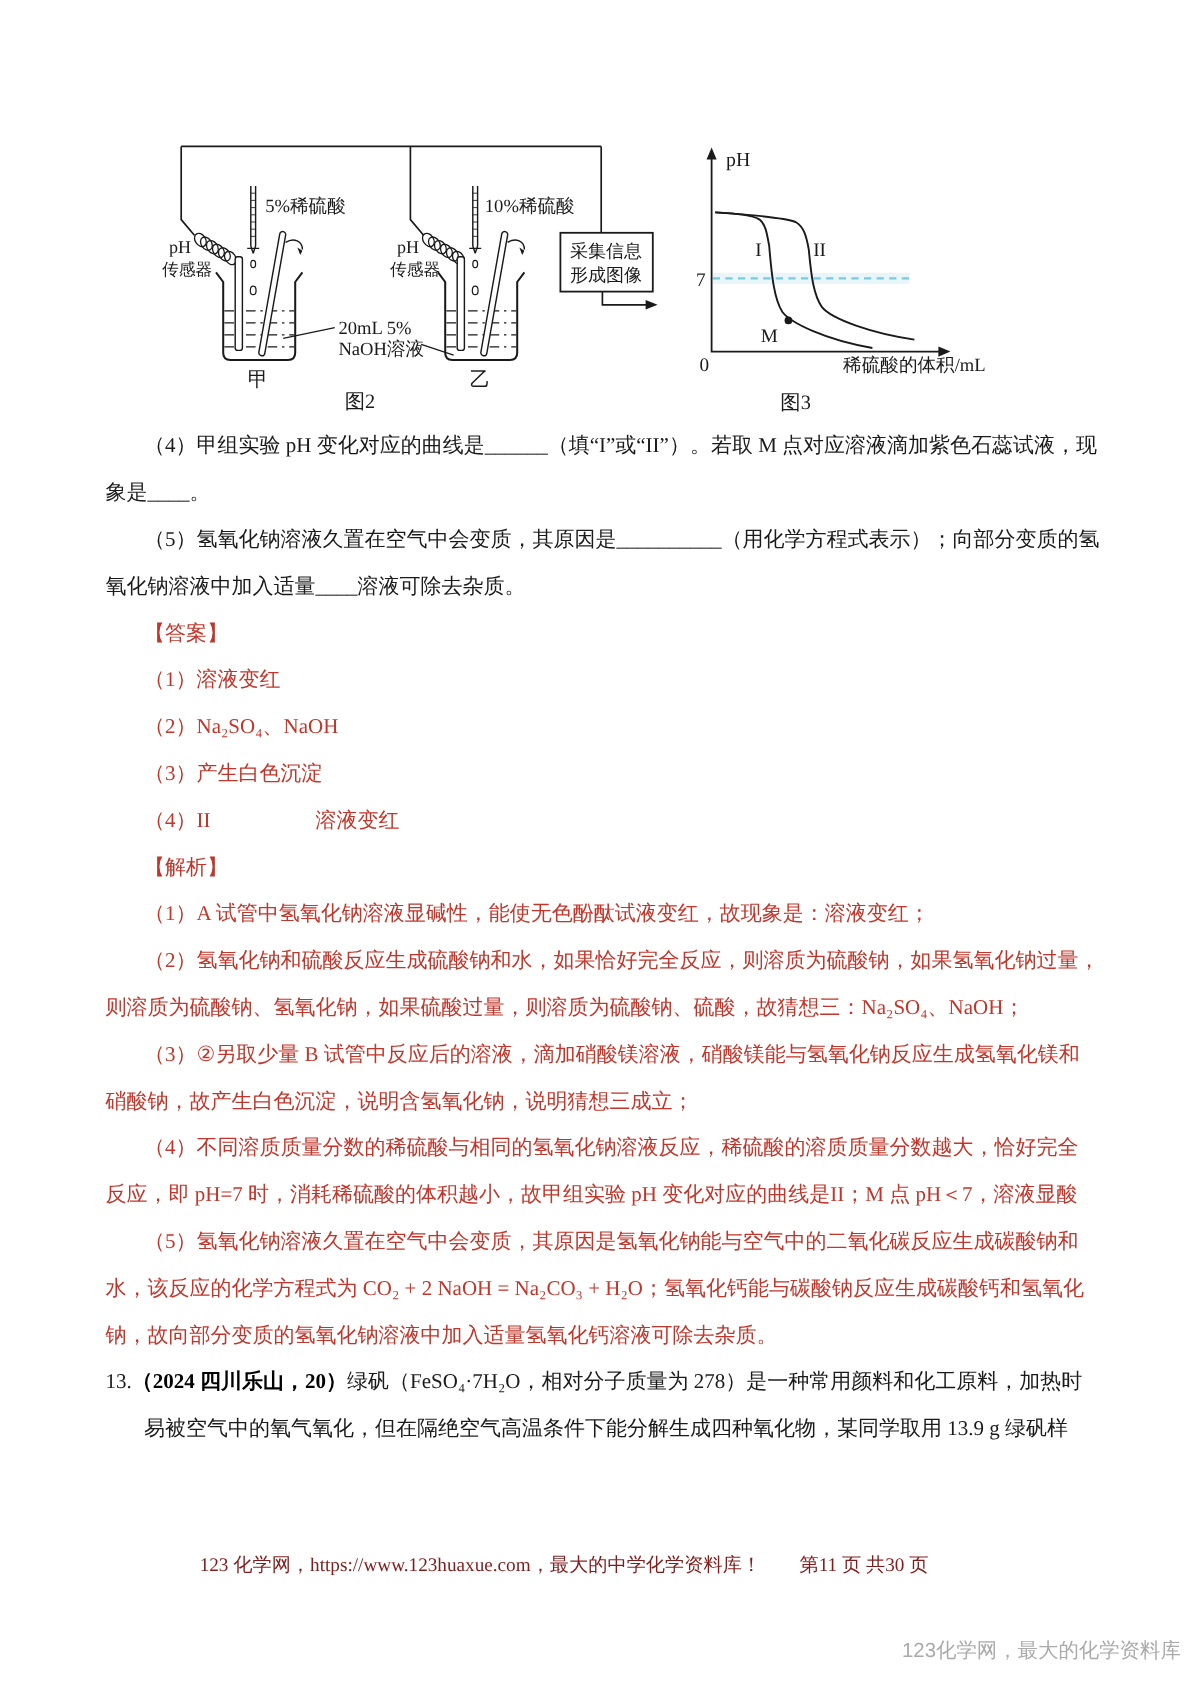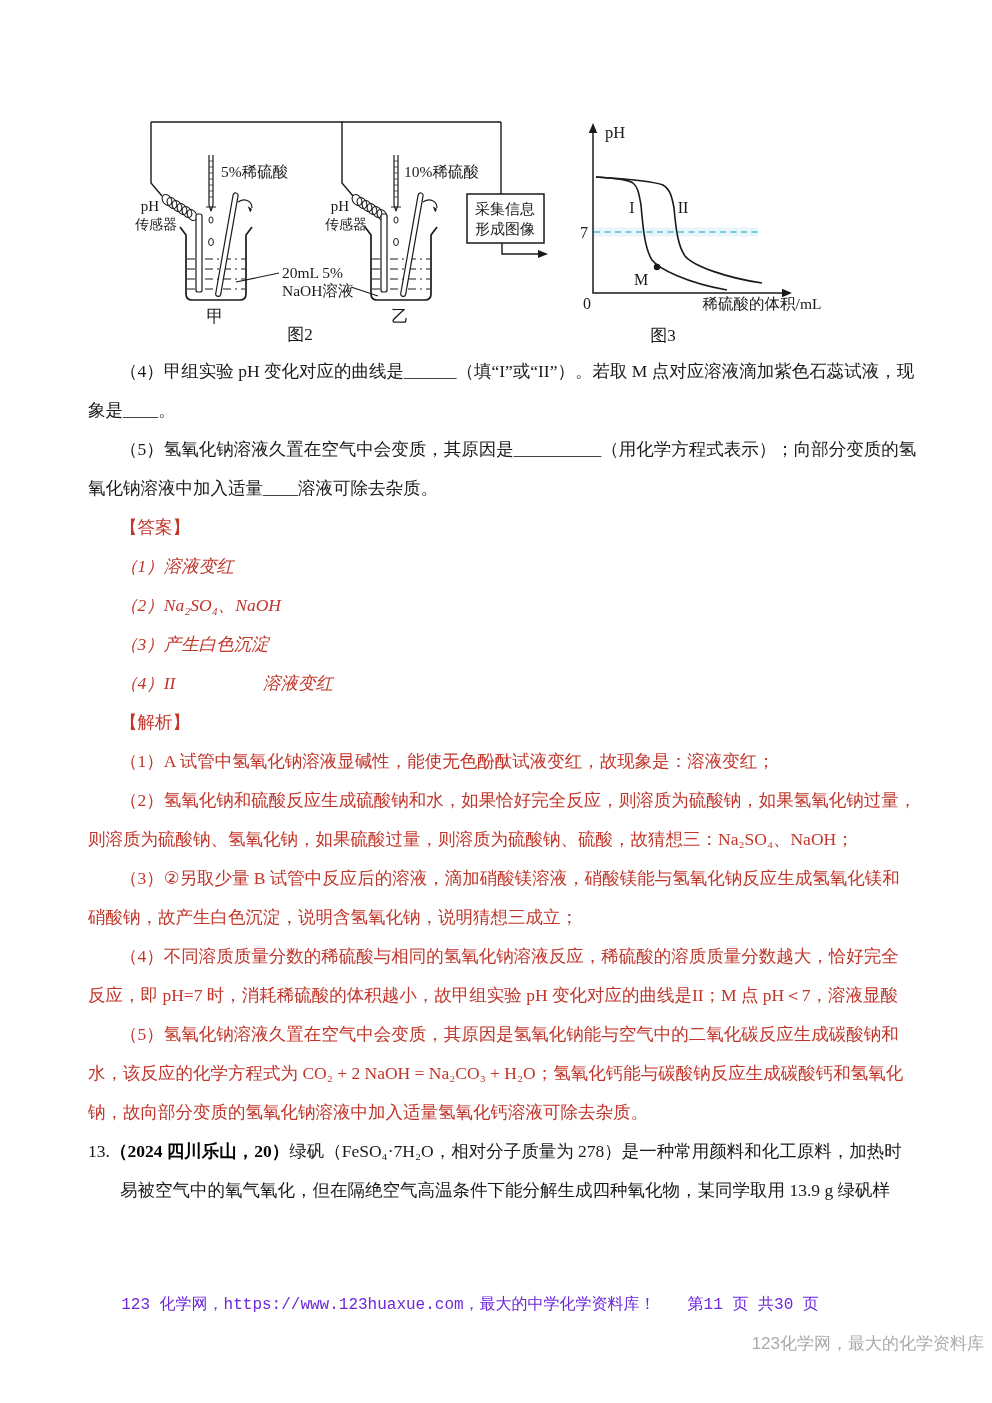--- a/index.html
+++ b/index.html
@@ -7,30 +7,30 @@
     width:992px;height:1403px;position:relative;background:#ffffff;
     font-family:"Liberation Serif","DejaVu Serif","DejaVu Sans",serif;
     color:#1a1a1a;overflow:hidden;
   }
   .fig2-svg{position:absolute;left:104px;top:106px;}
   .fig3-svg{position:absolute;left:575px;top:106px;}
   .text-flow{position:absolute;left:88px;top:352px;width:880px;font-size:17.5px;}
   .line{line-height:39px;white-space:pre;}
   .para > .line:first-child{text-indent:32px;}
   .indent{text-indent:32px;}
-  .indent-items > .line{text-indent:32px;font-style:italic;}
+  .indent-items > .line{text-indent:32px;}
   .red{color:#c1352a;}
   .blue{color:#000000;font-weight:bold;}
   .q13-line{line-height:39px;white-space:pre;}
   .doc-footer{
     position:absolute;left:0;top:1294px;width:940px;text-align:center;
-    font-size:16px;color:#6d28d9;white-space:pre;font-family:Liberation Mono, monospace;
+    font-size:16px;color:#7f1d1d;white-space:pre;
   }
   .watermark{
-    position:absolute;top:1332px;right:8px;font-size:17px;color:#aaaaaa;
+    position:absolute;top:1364px;right:8px;font-size:17px;color:#aaaaaa;
     font-family:"Liberation Sans","DejaVu Sans",sans-serif;white-space:pre;
   }
   svg text{fill:#1a1a1a;}
   .diagram-stroke{stroke:#1a1a1a;fill:none;}
 </style>
 </head>
 <body>
 
 <svg class="fig2-svg" width="460" height="246" viewBox="0 0 460 246">
 

